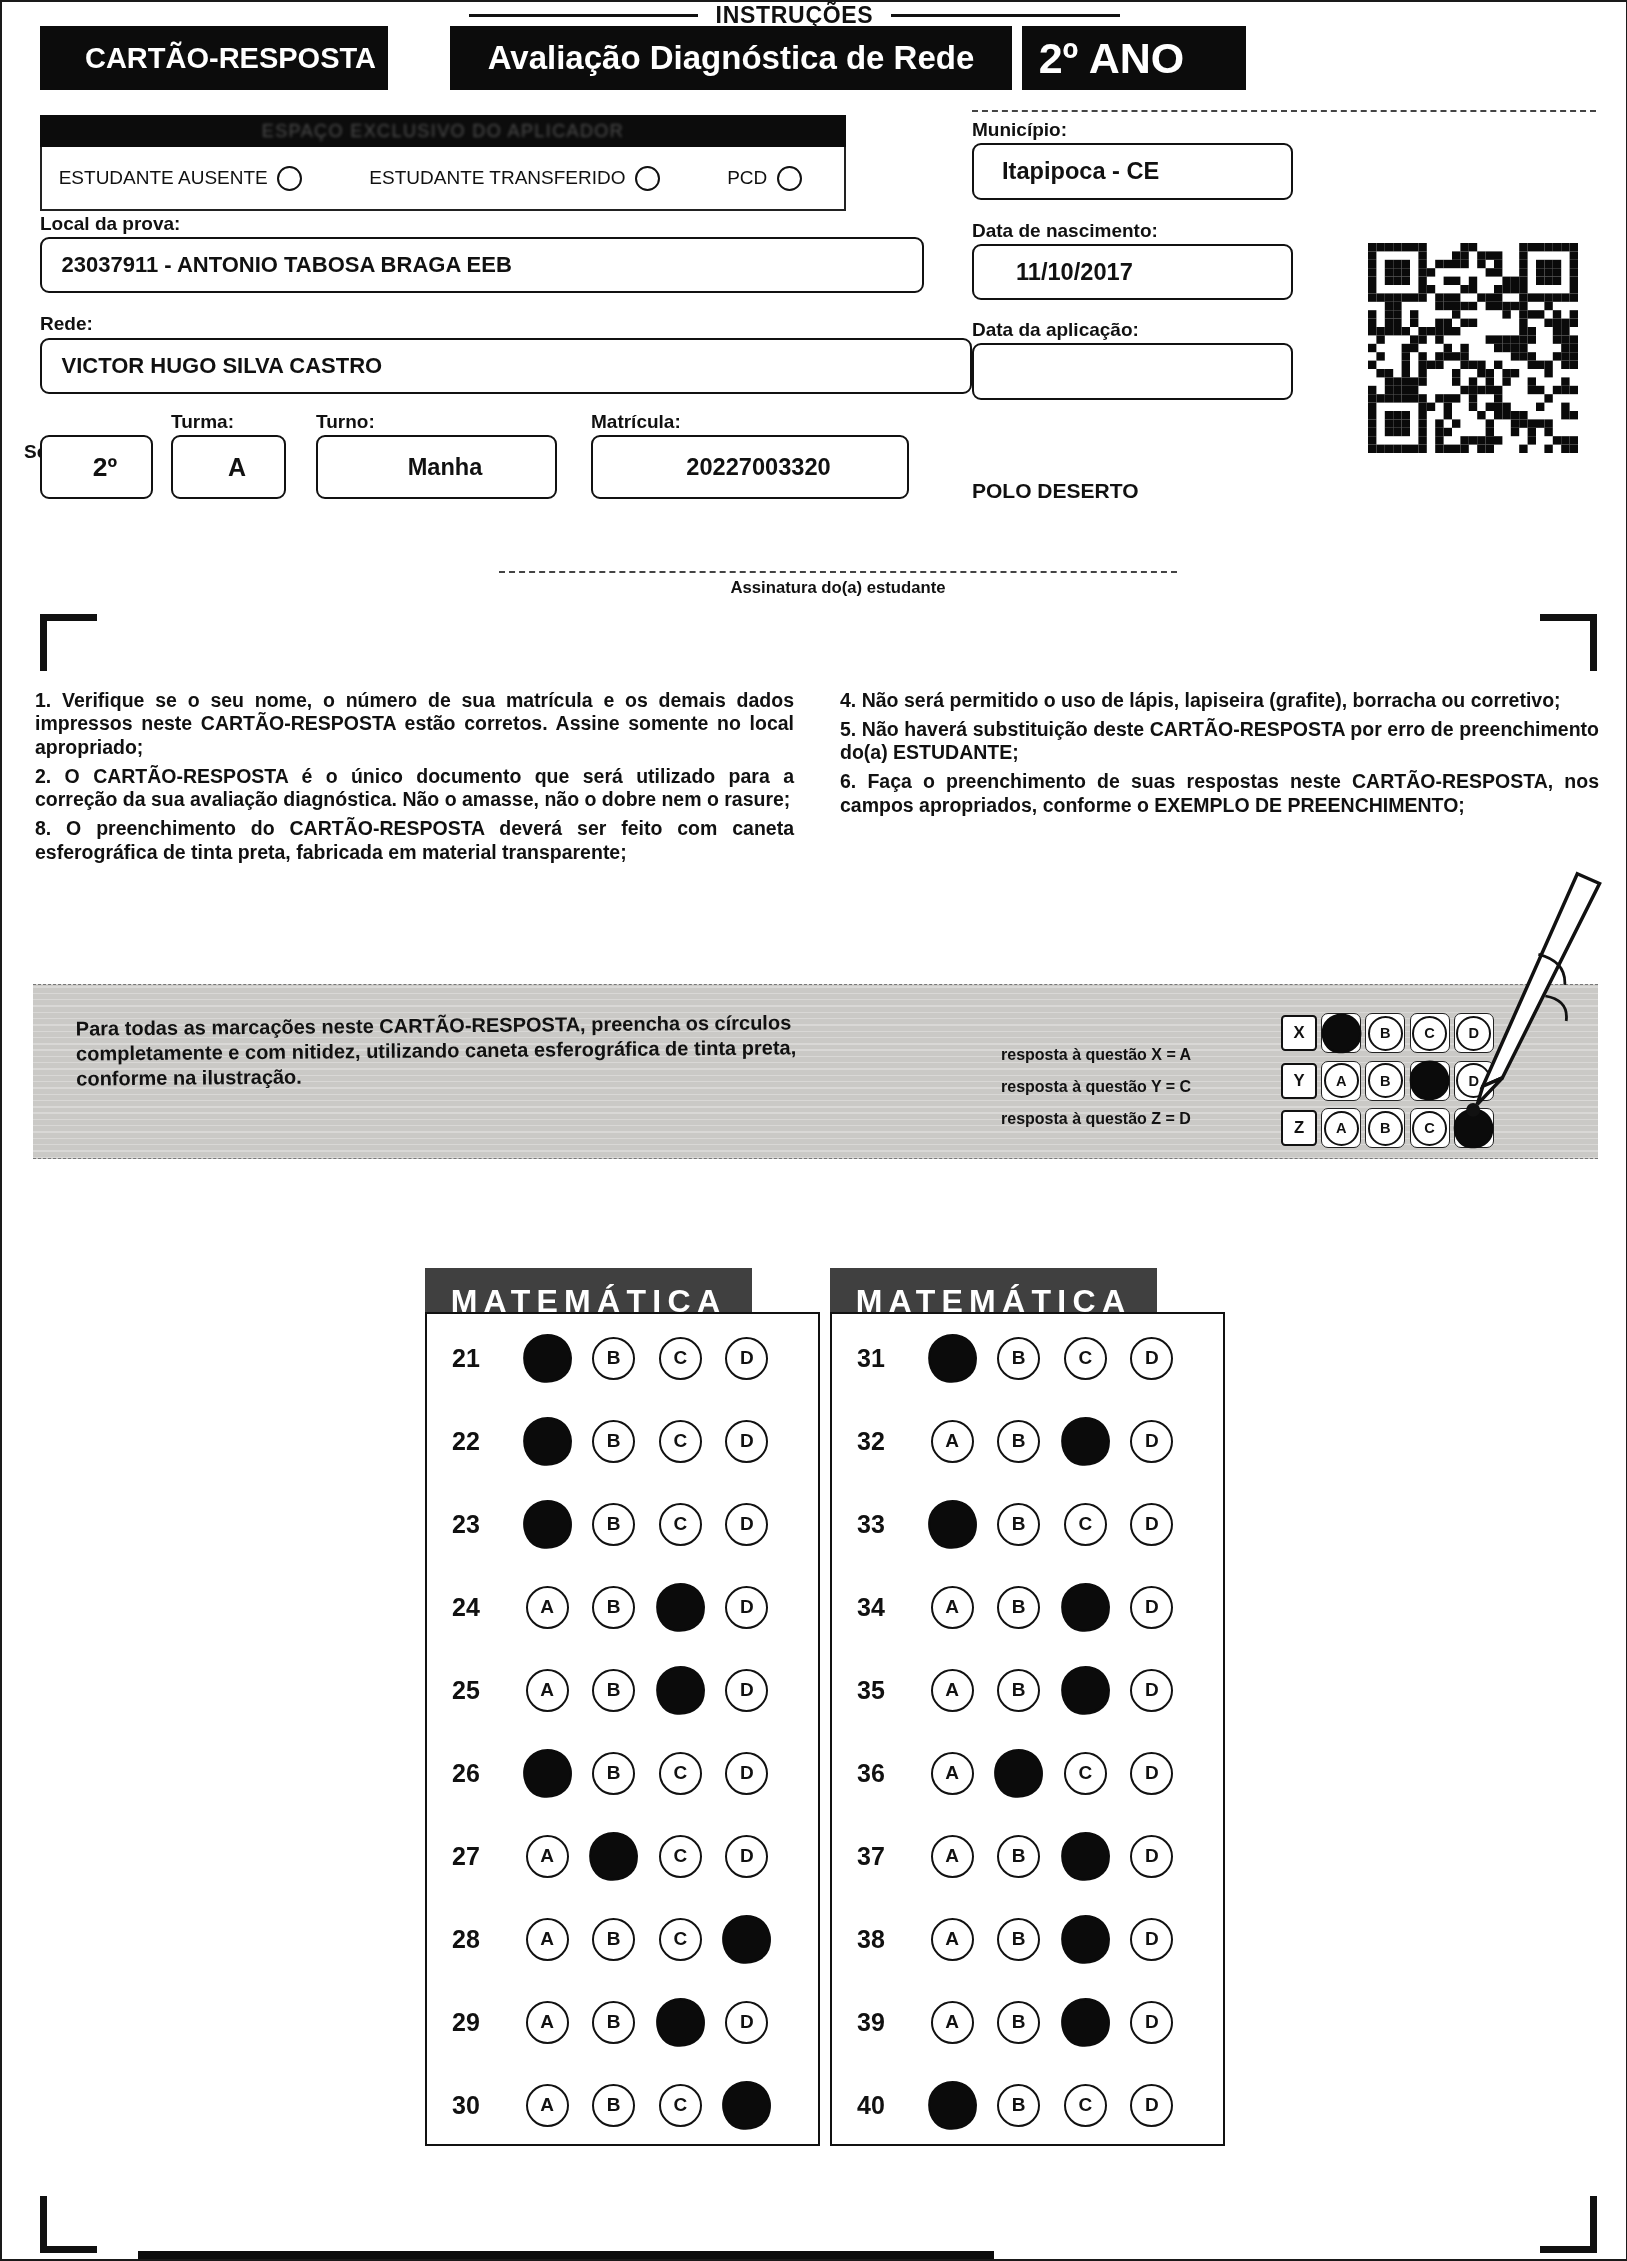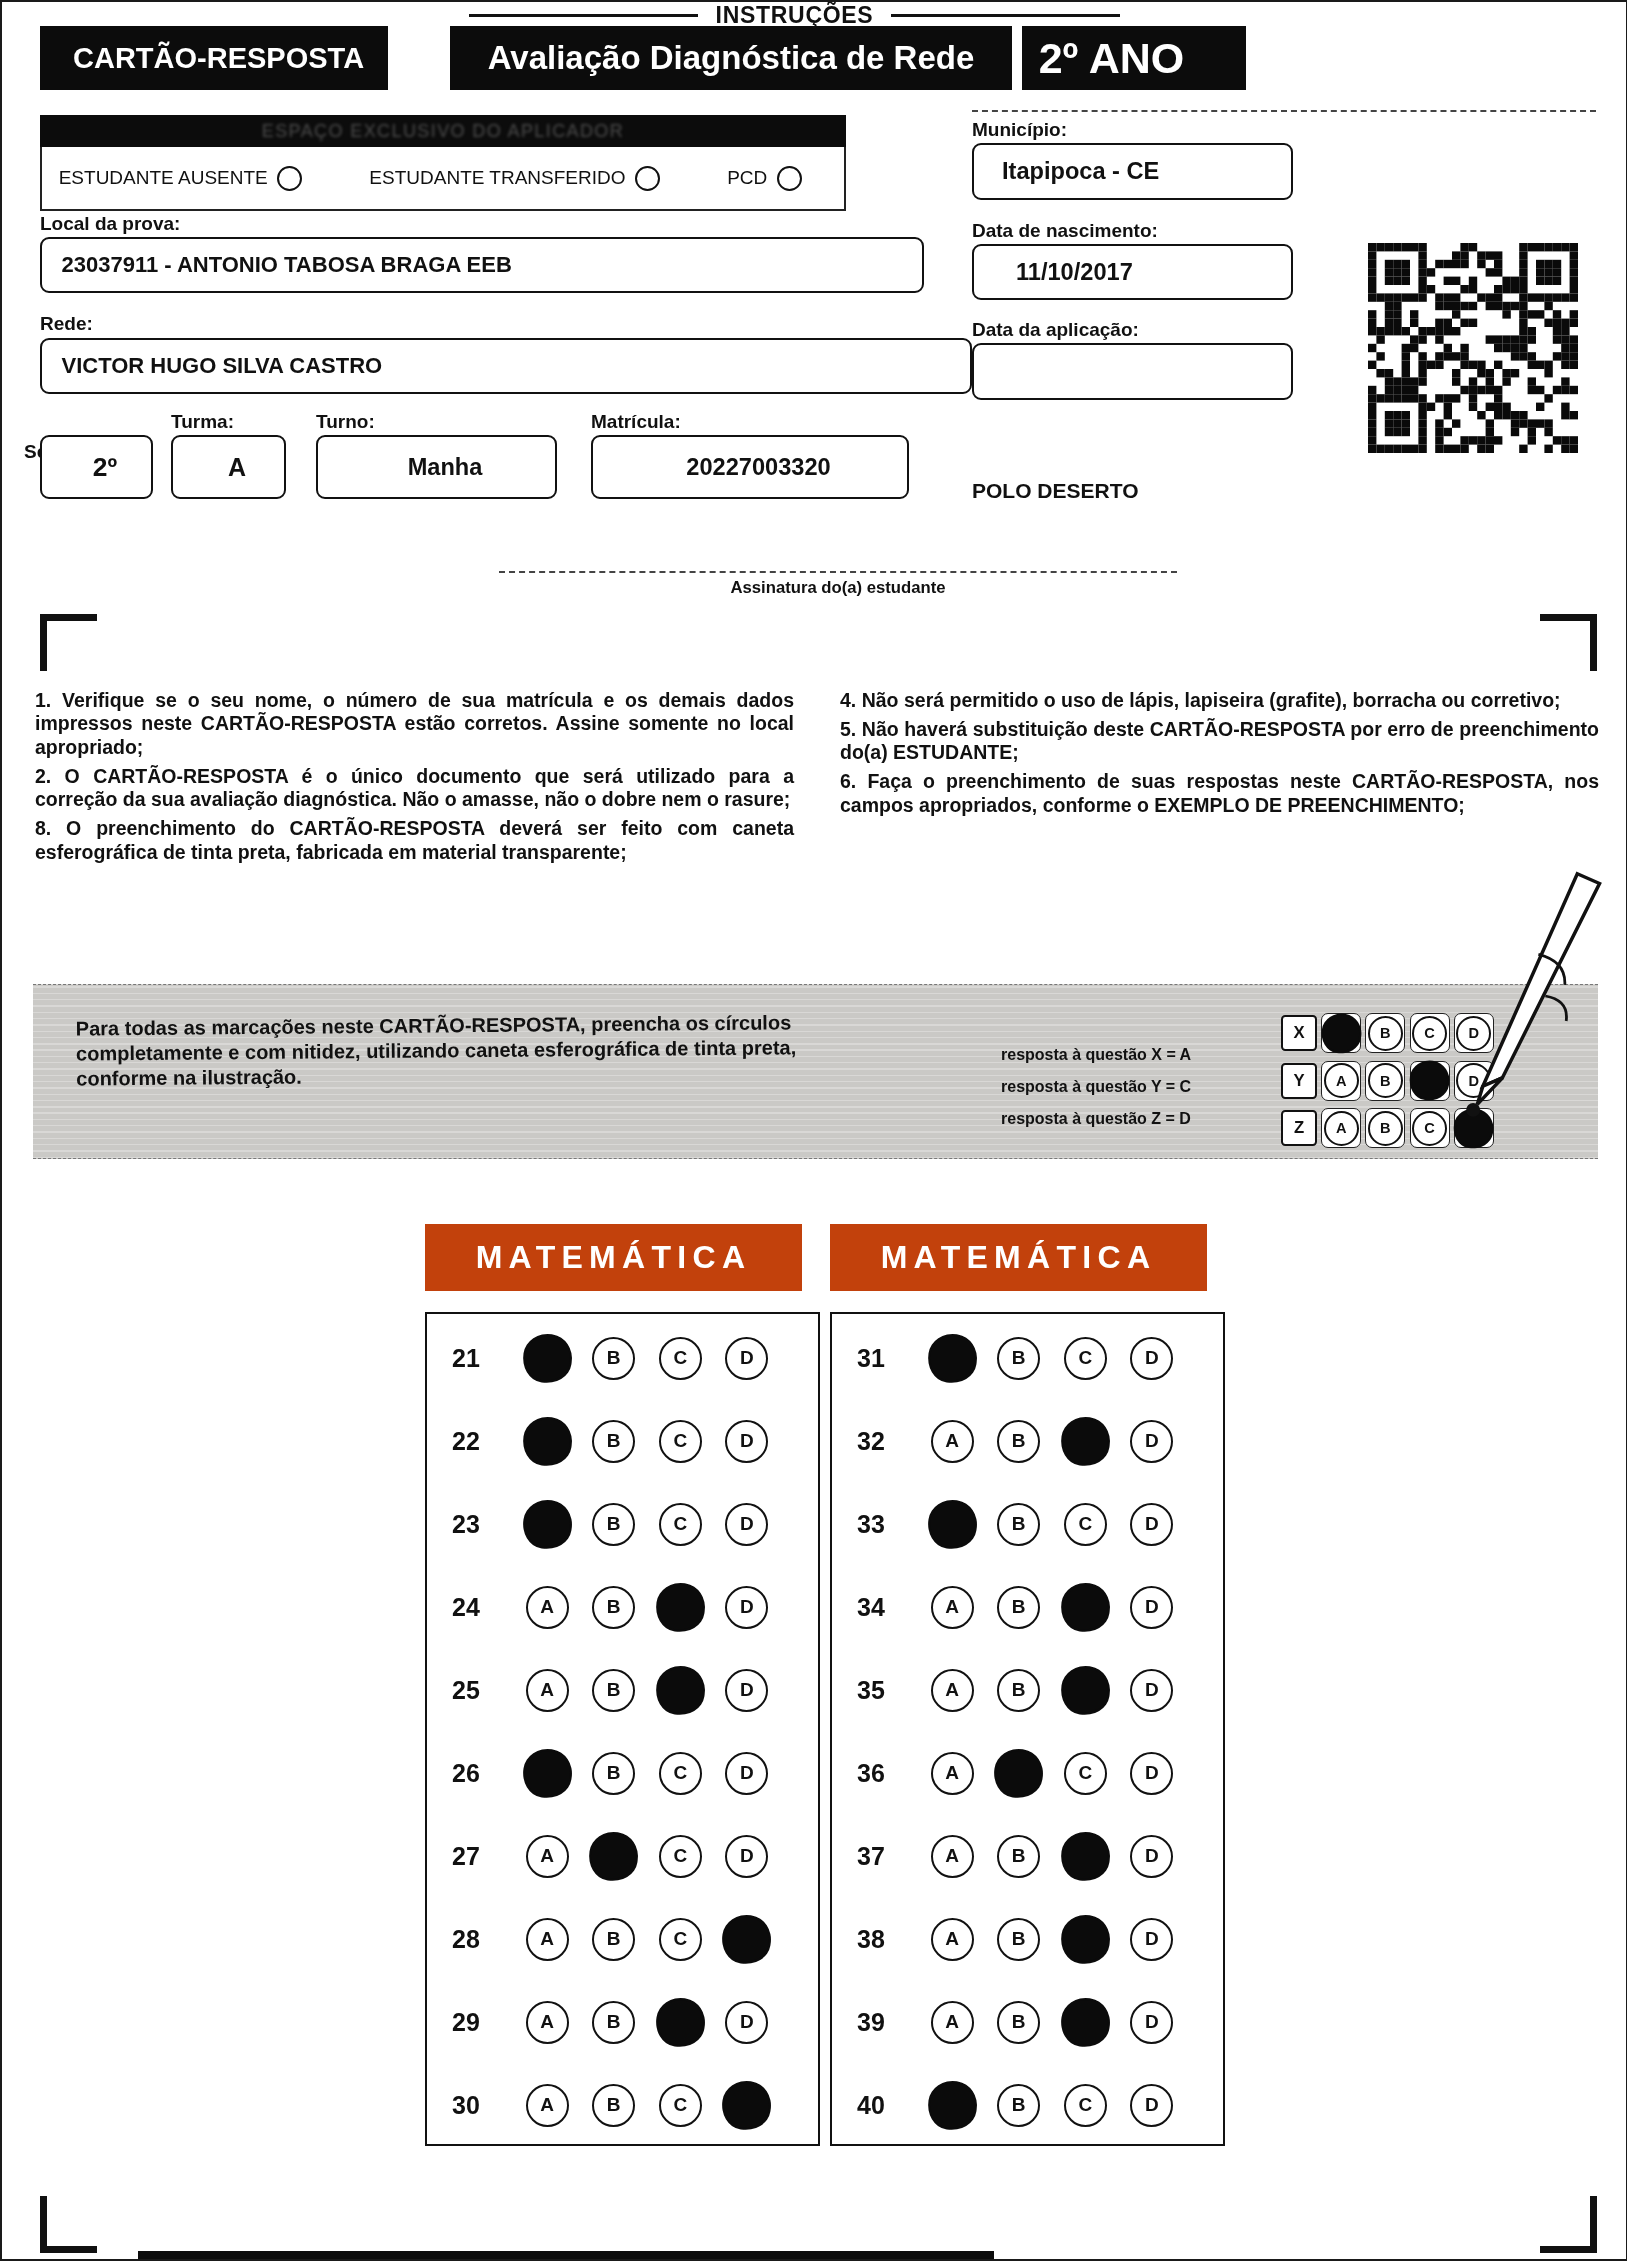--- a/index.html
+++ b/index.html
@@ -37,36 +37,36 @@
   .ex-legend{position:absolute;left:968px;top:54px;font-size:16px;font-weight:bold;line-height:32px;}
   .ex-grid{position:absolute;left:1248px;top:28px;}
   .ex-row{display:flex;align-items:center;margin-bottom:7.6px;}
   .ex-label{width:32px;height:32px;border:2.1px solid #111;border-radius:4.2px;background:#fff;display:flex;align-items:center;justify-content:center;font-size:16.7px;font-weight:bold;}
   .ex-cell{width:38px;height:38px;border:1.4px solid #222;border-radius:7px;background:#fff;display:flex;align-items:center;justify-content:center;margin-left:4.2px;}
   .bubble{width:39px;height:39px;border:2.8px solid #111;border-radius:50%;background:#fff;display:flex;
           align-items:center;justify-content:center;font-size:19px;font-weight:bold;color:#111;flex:0 0 auto;}
   .bubble.ex-bubble{width:31px;height:31px;border-width:2.1px;font-size:14.6px;}
   .bubble.filled{background:#0b0b0b;border-color:#0b0b0b;color:transparent;
     border-radius:52% 48% 55% 45% / 48% 52% 46% 54%;transform:scale(1.14) rotate(9deg);}
-  .math-bar{position:absolute;top:1222px;width:377px;height:67px;background:#c2410c;color:#fff;display:flex;
+  .math-bar{position:absolute;top:1266px;width:327px;height:67px;background:#404040;color:#fff;display:flex;
             align-items:center;justify-content:center;font-size:32px;font-weight:bold;letter-spacing:6.3px;}
   .ans-box{position:absolute;top:1310px;width:395px;height:834px;border:2.8px solid #111;background:#fff;box-sizing:border-box;padding-top:2.8px;}
   .q-row{display:flex;align-items:center;height:83px;padding-left:25px;column-gap:23.6px;}
   .q-num{width:50px;font-size:25px;font-weight:bold;text-align:left;}
   .redacted{color:#4e4e4e;filter:blur(1.4px);font-size:18px;letter-spacing:1.4px;width:100%;text-align:center;}
   .qr{position:absolute;left:1366px;top:241px;width:210px;height:210px;}
   .pen{position:absolute;left:1432px;top:869px;width:188px;height:250px;z-index:5;}
   .bottom-strip{position:absolute;left:136px;top:2249px;width:856px;height:10.4px;background:#0c0c0c;}
 </style>
 </head>
 <body>
 
 <div class="page">
 
-  <div class="abs blackbar" style="left:38px;top:24px;width:348px;height:64px;padding-left:33px;font-size:29px;font-weight:bold;">
+  <div class="abs blackbar" style="left:38px;top:24px;width:348px;height:64px;padding-left:33px;font-size:29px;font-weight:bold;justify-content:center;">
     <span>CARTÃO-RESPOSTA</span>
   </div>
   <div class="abs blackbar" style="left:448px;top:24px;width:562px;height:64px;justify-content:center;font-size:33px;font-weight:bold;">
     <span>Avaliação Diagnóstica de Rede</span>
   </div>
   <div class="abs blackbar" style="left:1020px;top:24px;width:224px;height:64px;padding-left:16.7px;font-size:43px;font-weight:bold;">
     <span>2º ANO</span>
   </div>
 
   <div class="abs" style="left:38px;top:113px;width:806px;">

